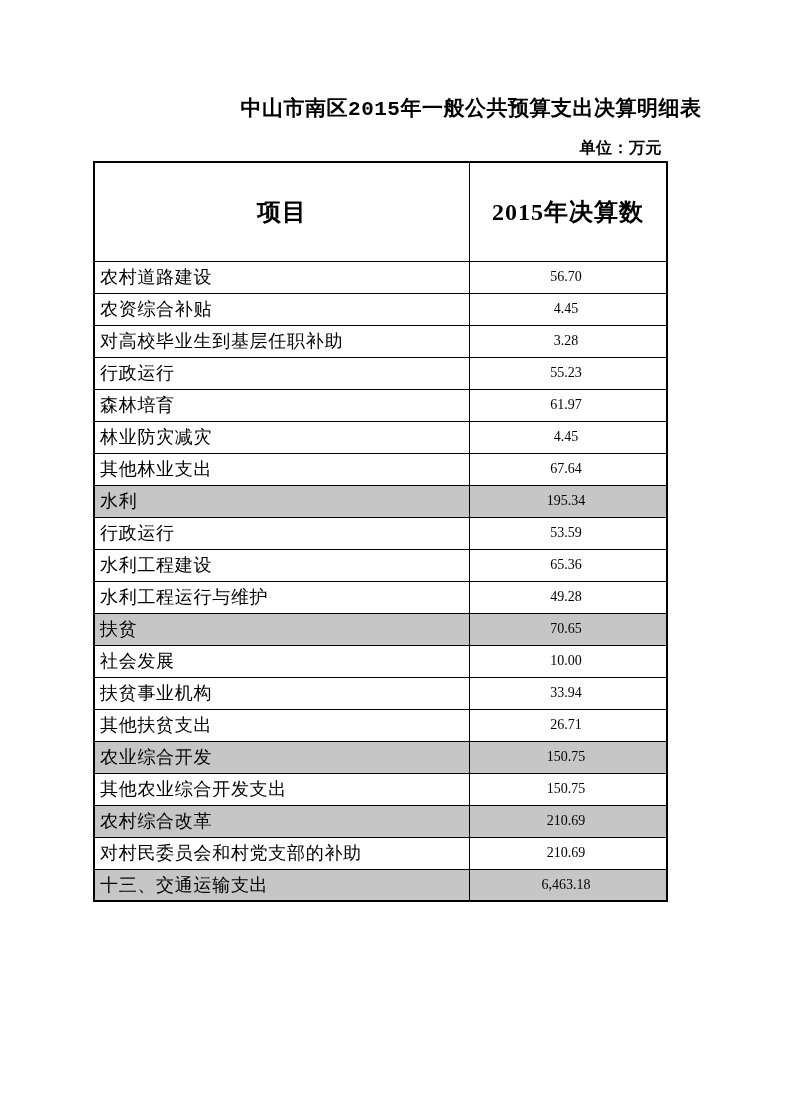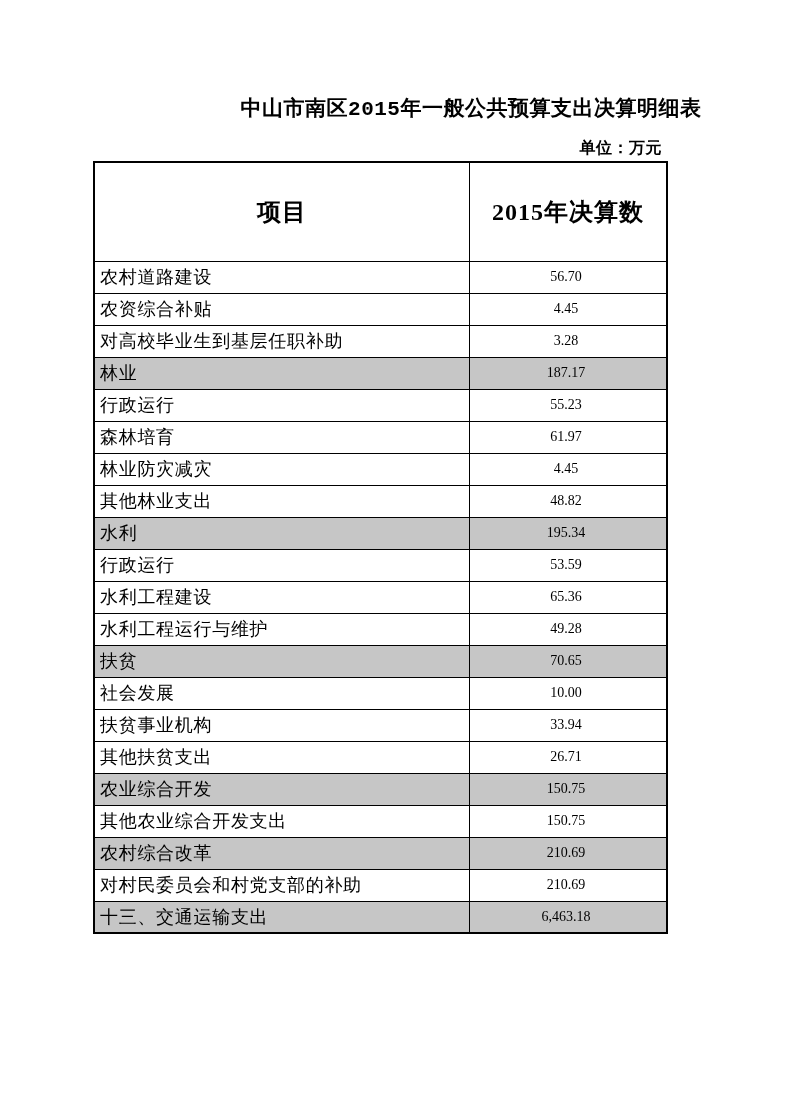--- a/index.html
+++ b/index.html
@@ -119,39 +119,35 @@
             <td class="value">56.70</td>
           </tr>
           <tr>
             <td class="item">农资综合补贴</td>
             <td class="value">4.45</td>
           </tr>
           <tr>
             <td class="item">对高校毕业生到基层任职补助</td>
             <td class="value">3.28</td>
           </tr>
-          <tr class="hl">
-            <td class="item">林业</td>
-            <td class="value">187.17</td>
-          </tr>
           <tr>
             <td class="item">行政运行</td>
             <td class="value">55.23</td>
           </tr>
           <tr>
             <td class="item">森林培育</td>
             <td class="value">61.97</td>
           </tr>
           <tr>
             <td class="item">林业防灾减灾</td>
             <td class="value">4.45</td>
           </tr>
           <tr>
             <td class="item">其他林业支出</td>
-            <td class="value">48.82</td>
+            <td class="value">67.64</td>
           </tr>
           <tr class="hl">
             <td class="item">水利</td>
             <td class="value">195.34</td>
           </tr>
           <tr>
             <td class="item">行政运行</td>
             <td class="value">53.59</td>
           </tr>
           <tr>

